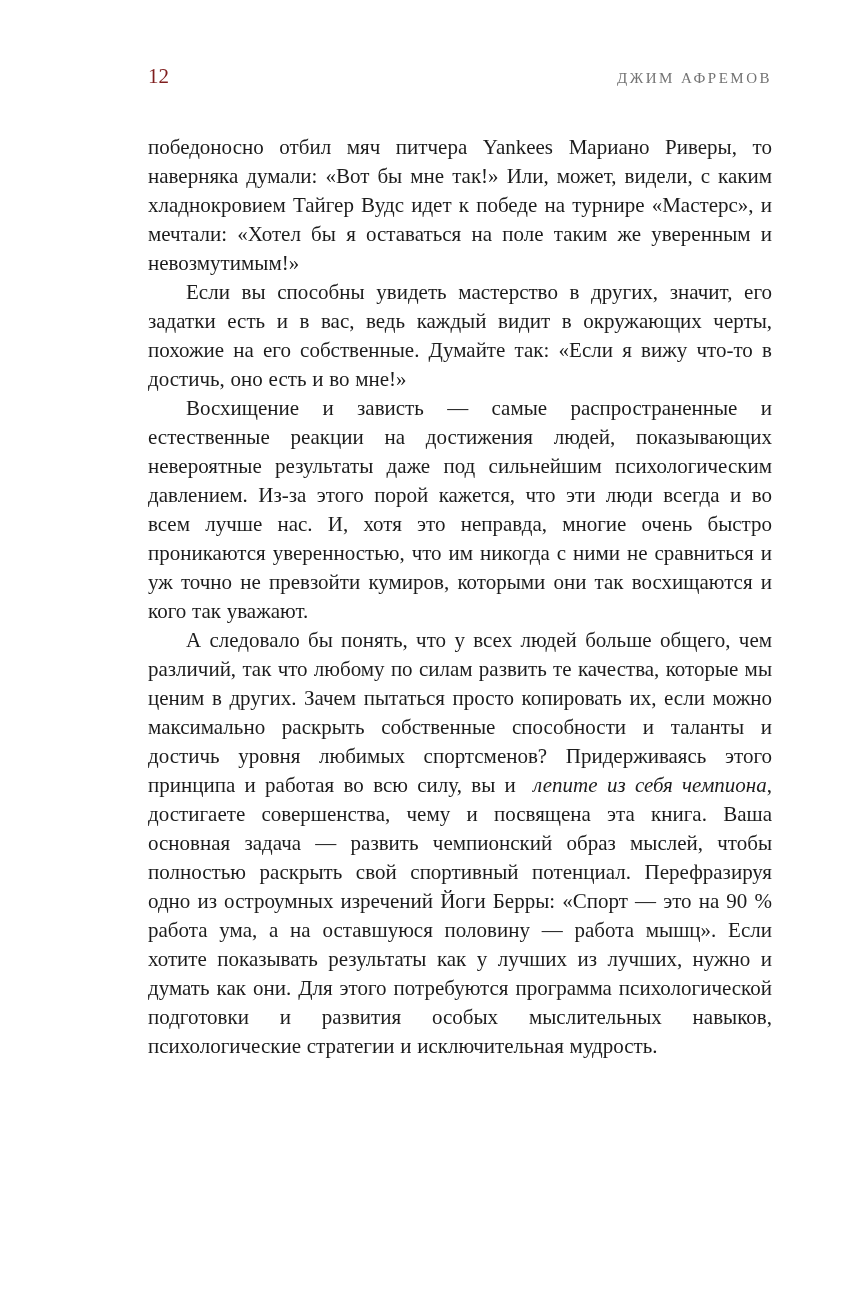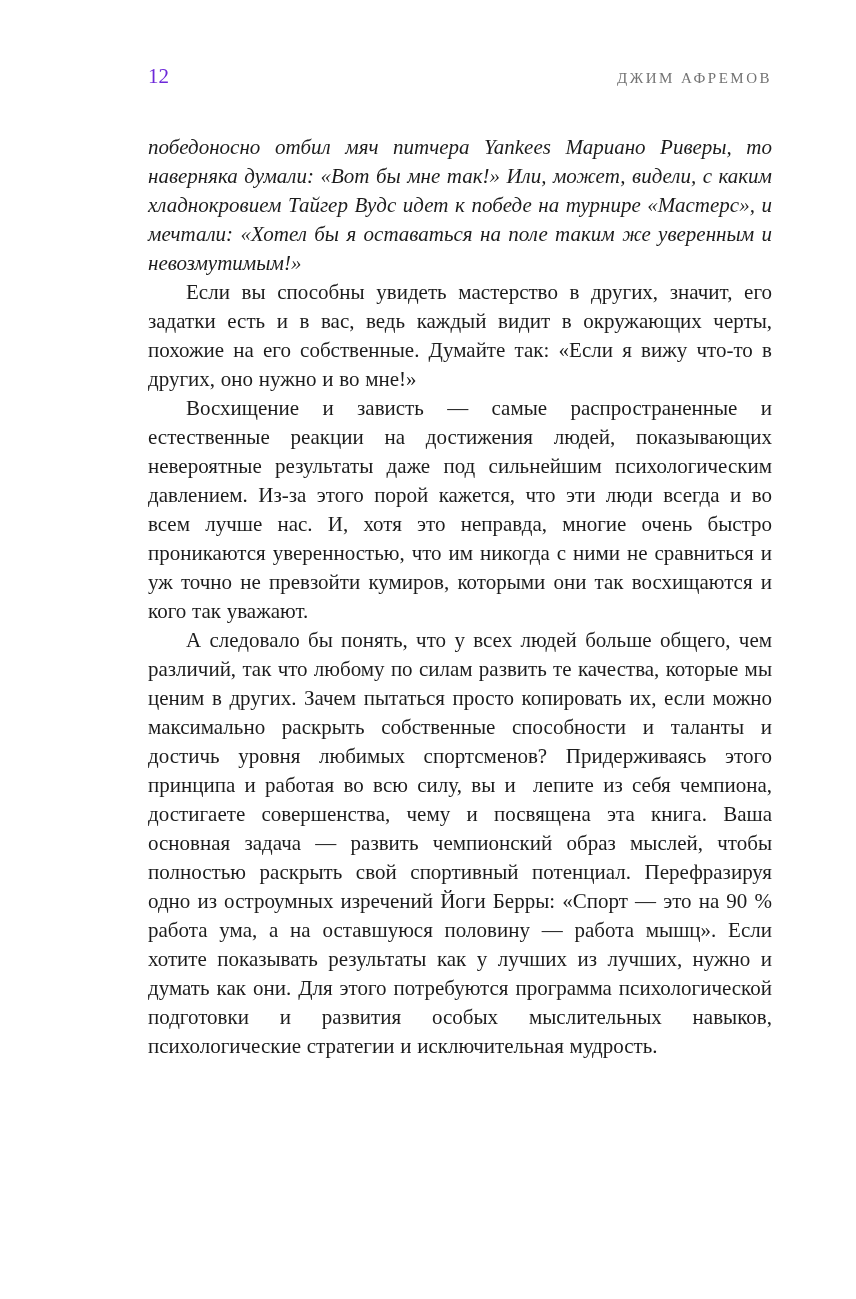--- a/index.html
+++ b/index.html
@@ -22,21 +22,21 @@
   .page-header {
     display: flex;
     justify-content: space-between;
     align-items: baseline;
     margin-bottom: 46px;
   }
 
   .page-number {
     font-size: 21px;
     line-height: 1;
-    color: #6d28d9;
+    color: #7f1d1d;
   }
 
   .running-head {
     font-size: 15px;
     letter-spacing: 2.5px;
     color: #737373;
     text-transform: uppercase;
   }
 
   .page-body {
@@ -47,45 +47,45 @@
     -webkit-hyphens: auto;
     word-spacing: 0.5px;
   }
 
   .page-body p {
     text-indent: 38px;
   }
 
   .page-body p.no-indent {
     text-indent: 0;
-    font-style: italic;
   }
 
   .seg-italic {
+    font-style: italic;
     margin-left: 8px;
   }
 </style>
 </head>
 <body>
 
 <div class="page">
 
   <header class="page-header">
     <span class="page-number">12</span>
     <span class="running-head">ДЖИМ АФРЕМОВ</span>
   </header>
 
   <main class="page-body">
 
     <p class="no-indent">
       <span>победоносно отбил мяч питчера Yankees Мариано Риверы, то наверняка думали: «Вот бы мне так!» Или, может, видели, с каким хладнокровием Тайгер Вудс идет к победе на турнире «Мастерс», и мечтали: «Хотел бы я оставаться на поле таким же уверенным и невозмутимым!»</span>
     </p>
 
     <p>
-      <span>Если вы способны увидеть мастерство в других, значит, его задатки есть и в вас, ведь каждый видит в окружающих черты, похожие на его собственные. Думайте так: «Если я вижу что-то в других, оно нужно и во мне!»</span>
+      <span>Если вы способны увидеть мастерство в других, значит, его задатки есть и в вас, ведь каждый видит в окружающих черты, похожие на его собственные. Думайте так: «Если я вижу что-то в достичь, оно есть и во мне!»</span>
     </p>
 
     <p>
       <span>Восхищение и зависть — самые распространенные и естественные реакции на достижения людей, показывающих невероятные результаты даже под сильнейшим психологическим давлением. Из-за этого порой кажется, что эти люди всегда и во всем лучше нас. И, хотя это неправда, многие очень быстро проникаются уверенностью, что им никогда с ними не сравниться и уж точно не превзойти кумиров, которыми они так восхищаются и кого так уважают.</span>
     </p>
 
     <p>
       <span>А следовало бы понять, что у всех людей больше общего, чем различий, так что любому по силам развить те качества, которые мы ценим в других. Зачем пытаться просто копировать их, если можно максимально раскрыть собственные способности и таланты и достичь уровня любимых спортсменов? Придерживаясь этого принципа и работая во всю силу, вы и </span><span class="seg-italic">лепите из себя чемпиона</span><span>, достигаете совершенства, чему и посвящена эта книга. Ваша основная задача — развить чемпионский образ мыслей, чтобы полностью раскрыть свой спортивный потенциал. Перефразируя одно из остроумных изречений Йоги Берры: «Спорт — это на 90 % работа ума, а на оставшуюся половину — работа мышц». Если хотите показывать результаты как у лучших из лучших, нужно и думать как они. Для этого потребуются программа психологической подготовки и развития особых мыслительных навыков, психологические стратегии и исключительная мудрость.</span>
     </p>
 

